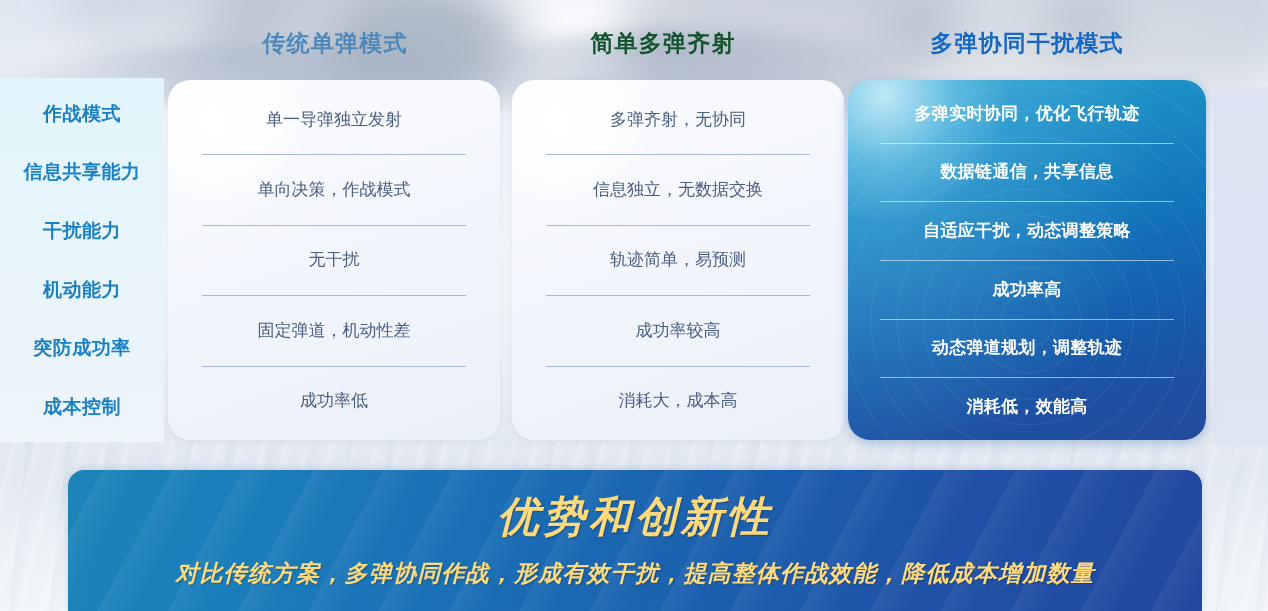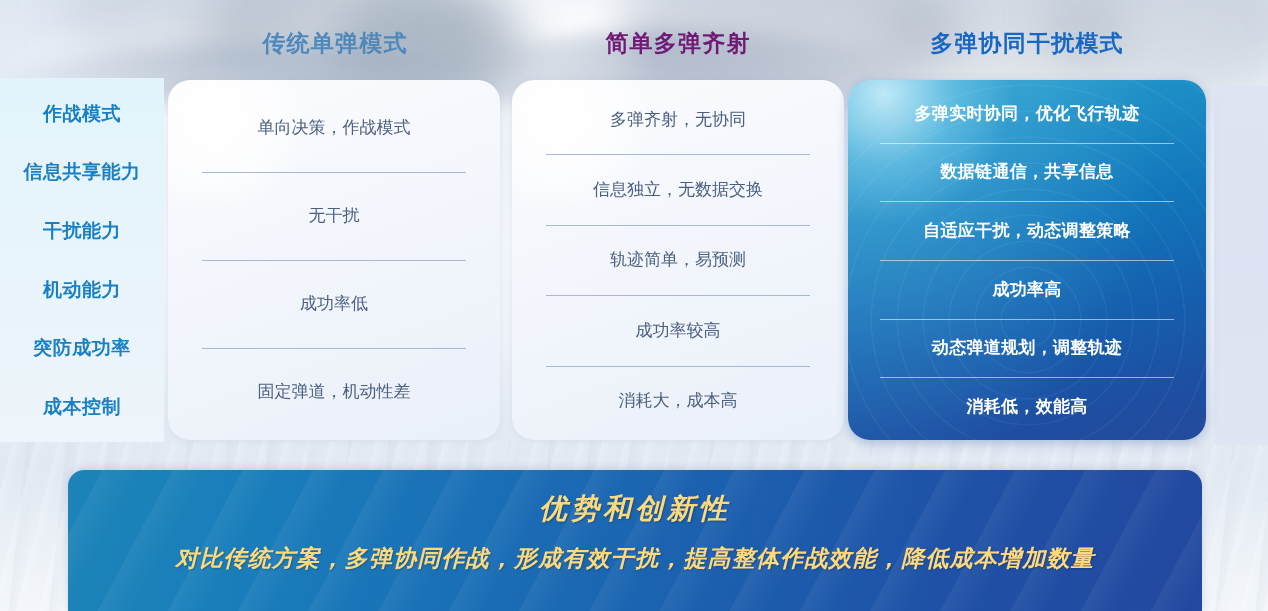--- a/index.html
+++ b/index.html
@@ -147,21 +147,21 @@
     position: absolute;
     top: 32px;
     font-size: 23px;
     font-weight: bold;
     letter-spacing: 1.2px;
     text-align: center;
     white-space: nowrap;
     line-height: 1;
   }
   .col-head.h1 { left: 170px;  width: 330px; color: #4f88ba; }
-  .col-head.h2 { left: 513px;  width: 330px; color: #701a75; }
+  .col-head.h2 { left: 498px;  width: 330px; color: #14532d; }
   .col-head.h3 { left: 848px;  width: 358px; color: #1668c4; }
 
   
   .card {
     position: absolute;
     top: 80px;
     height: 360px;
     border-radius: 22px;
     overflow: hidden;
     display: flex;
@@ -274,21 +274,21 @@
   .banner-inner {
     position: relative;
     z-index: 2;
     display: flex;
     flex-direction: column;
     align-items: center;
     padding-top: 24px;
   }
   .banner-title {
     font-family: "DejaVu Serif", "Liberation Serif", serif;
-    font-size: 28px;
+    font-size: 42px;
     font-weight: bold;
     font-style: italic;
     color: #ffd97a;
     letter-spacing: 4px;
     line-height: 1.1;
     text-shadow: 1px 1px 2px rgba(0,0,0,0.25);
     white-space: nowrap;
   }
   .banner-sub {
     font-family: "DejaVu Serif", "Liberation Serif", serif;
@@ -331,24 +331,25 @@
     <div class="label-col">
       <div class="row-label">作战模式</div>
       <div class="row-label">信息共享能力</div>
       <div class="row-label">干扰能力</div>
       <div class="row-label">机动能力</div>
       <div class="row-label">突防成功率</div>
       <div class="row-label">成本控制</div>
     </div>
 
     <div class="card plain c1">
+      <div class="cell">单一导弹独立发射</div>
       <div class="cell">单向决策，作战模式</div>
       <div class="cell">无干扰</div>
+      <div class="cell">固定弹道，机动性差</div>
       <div class="cell">成功率低</div>
-      <div class="cell">固定弹道，机动性差</div>
     </div>
 
     <div class="card plain c2">
       <div class="cell">多弹齐射，无协同</div>
       <div class="cell">信息独立，无数据交换</div>
       <div class="cell">轨迹简单，易预测</div>
       <div class="cell">成功率较高</div>
       <div class="cell">消耗大，成本高</div>
     </div>
 

